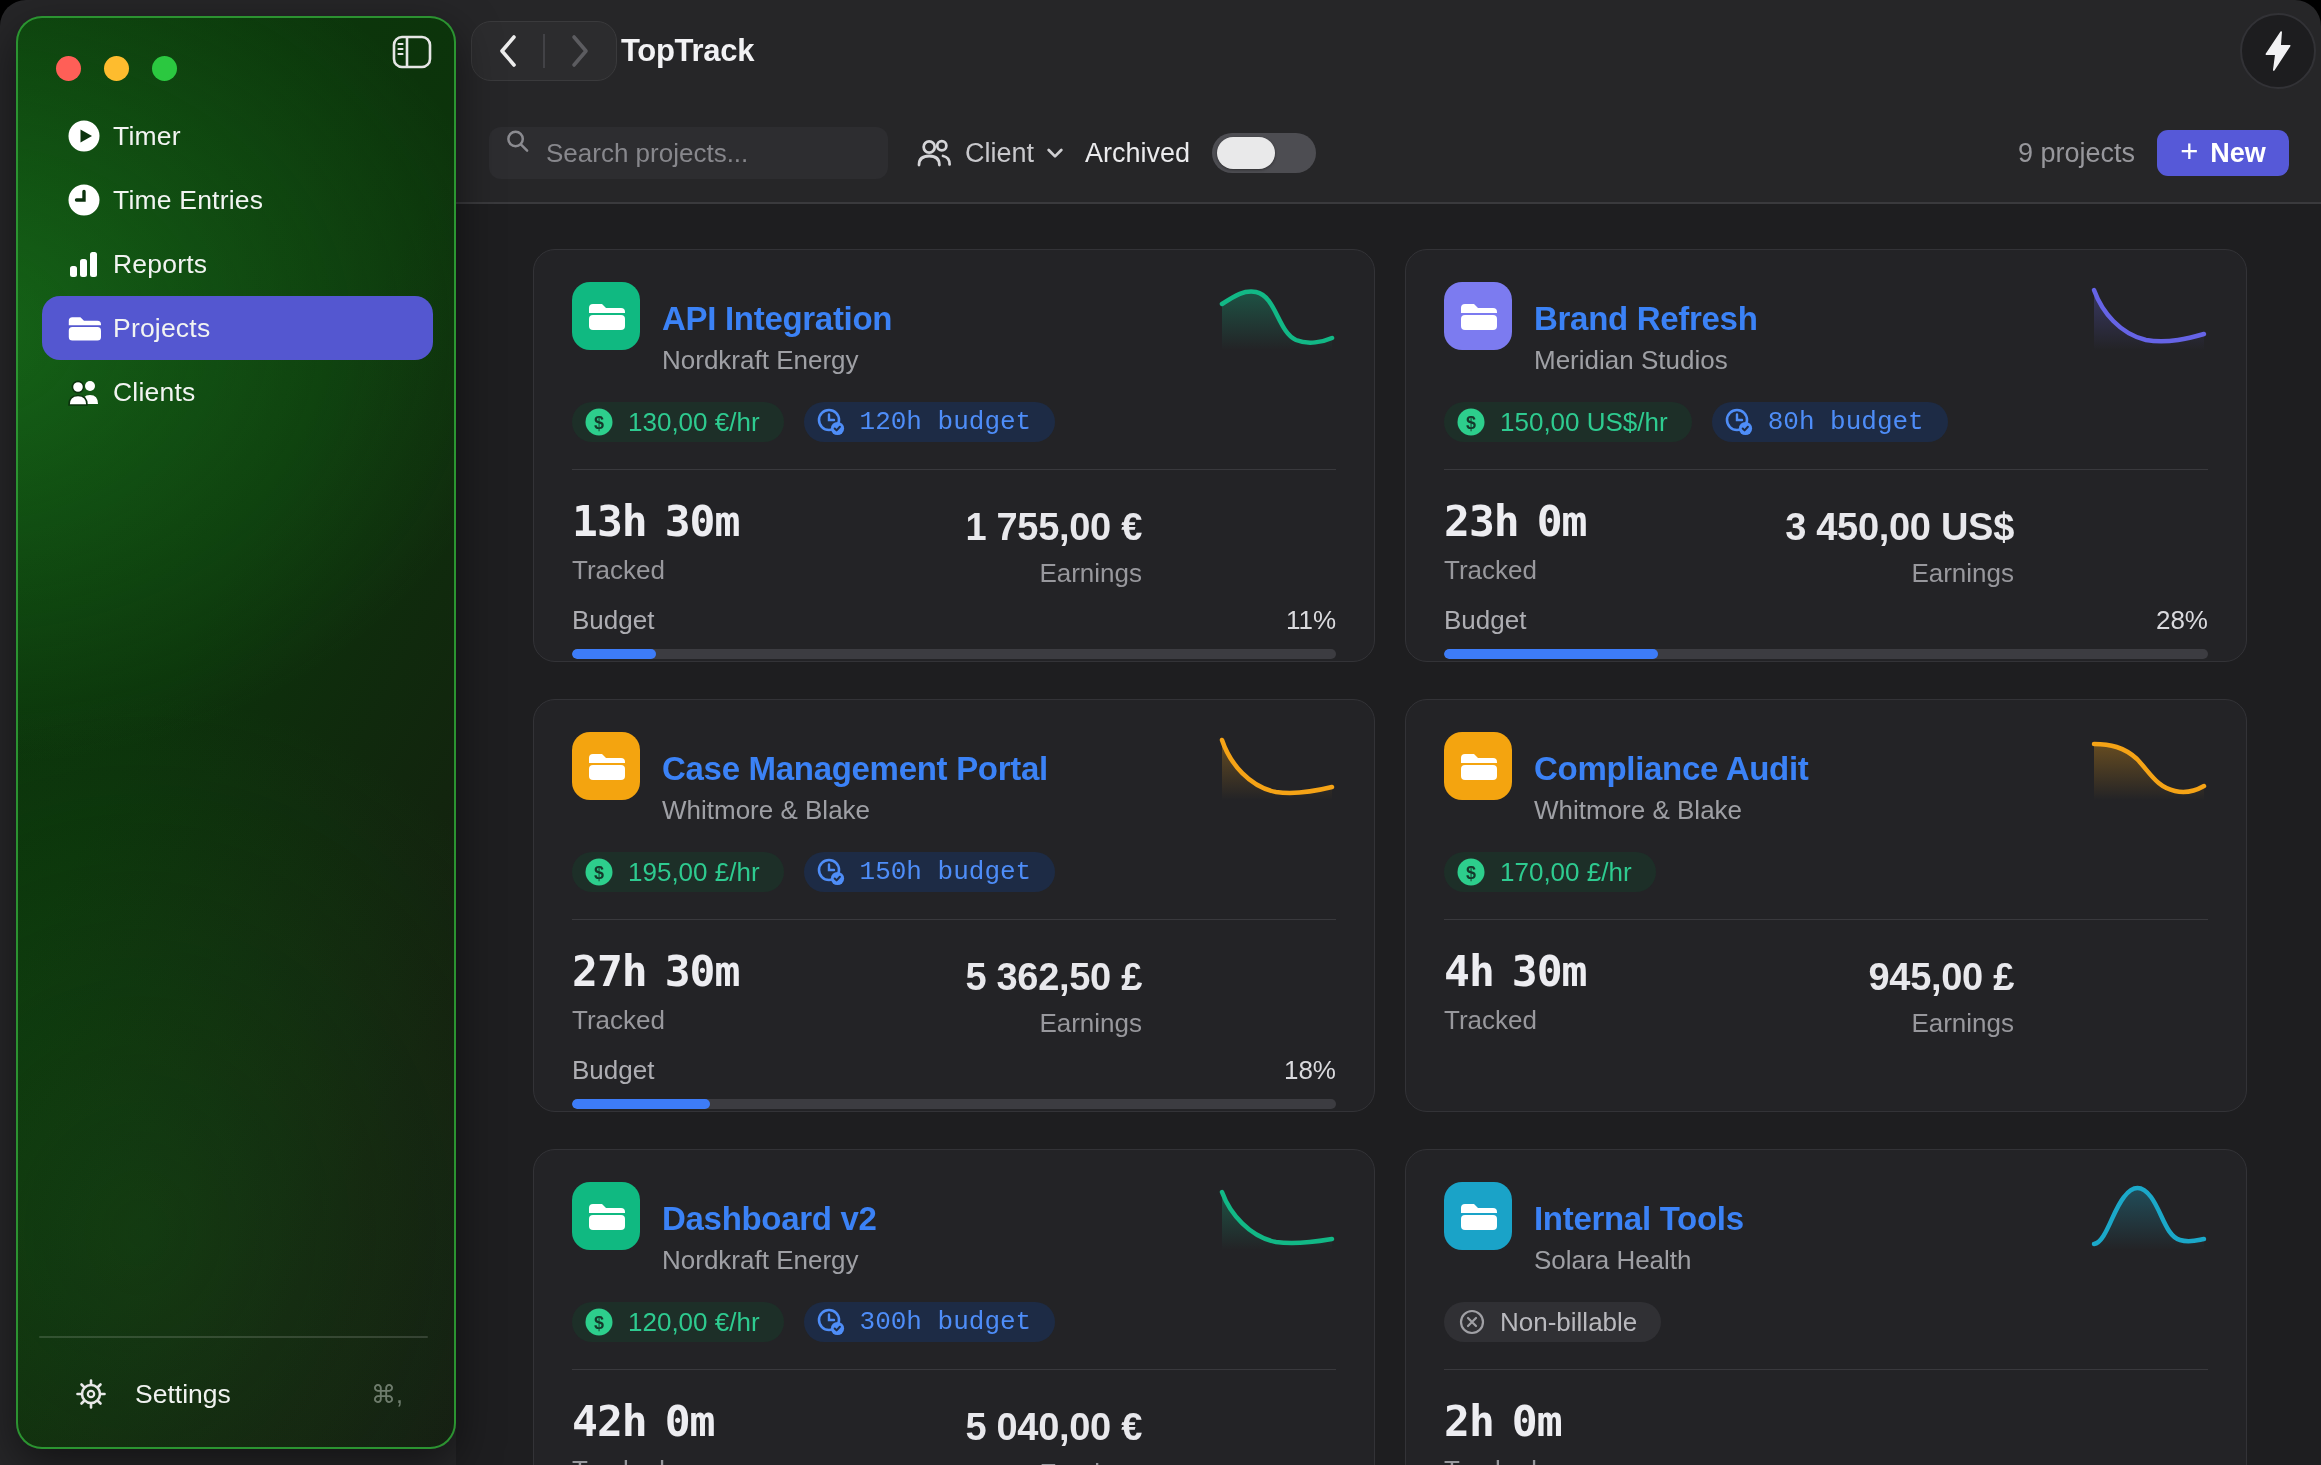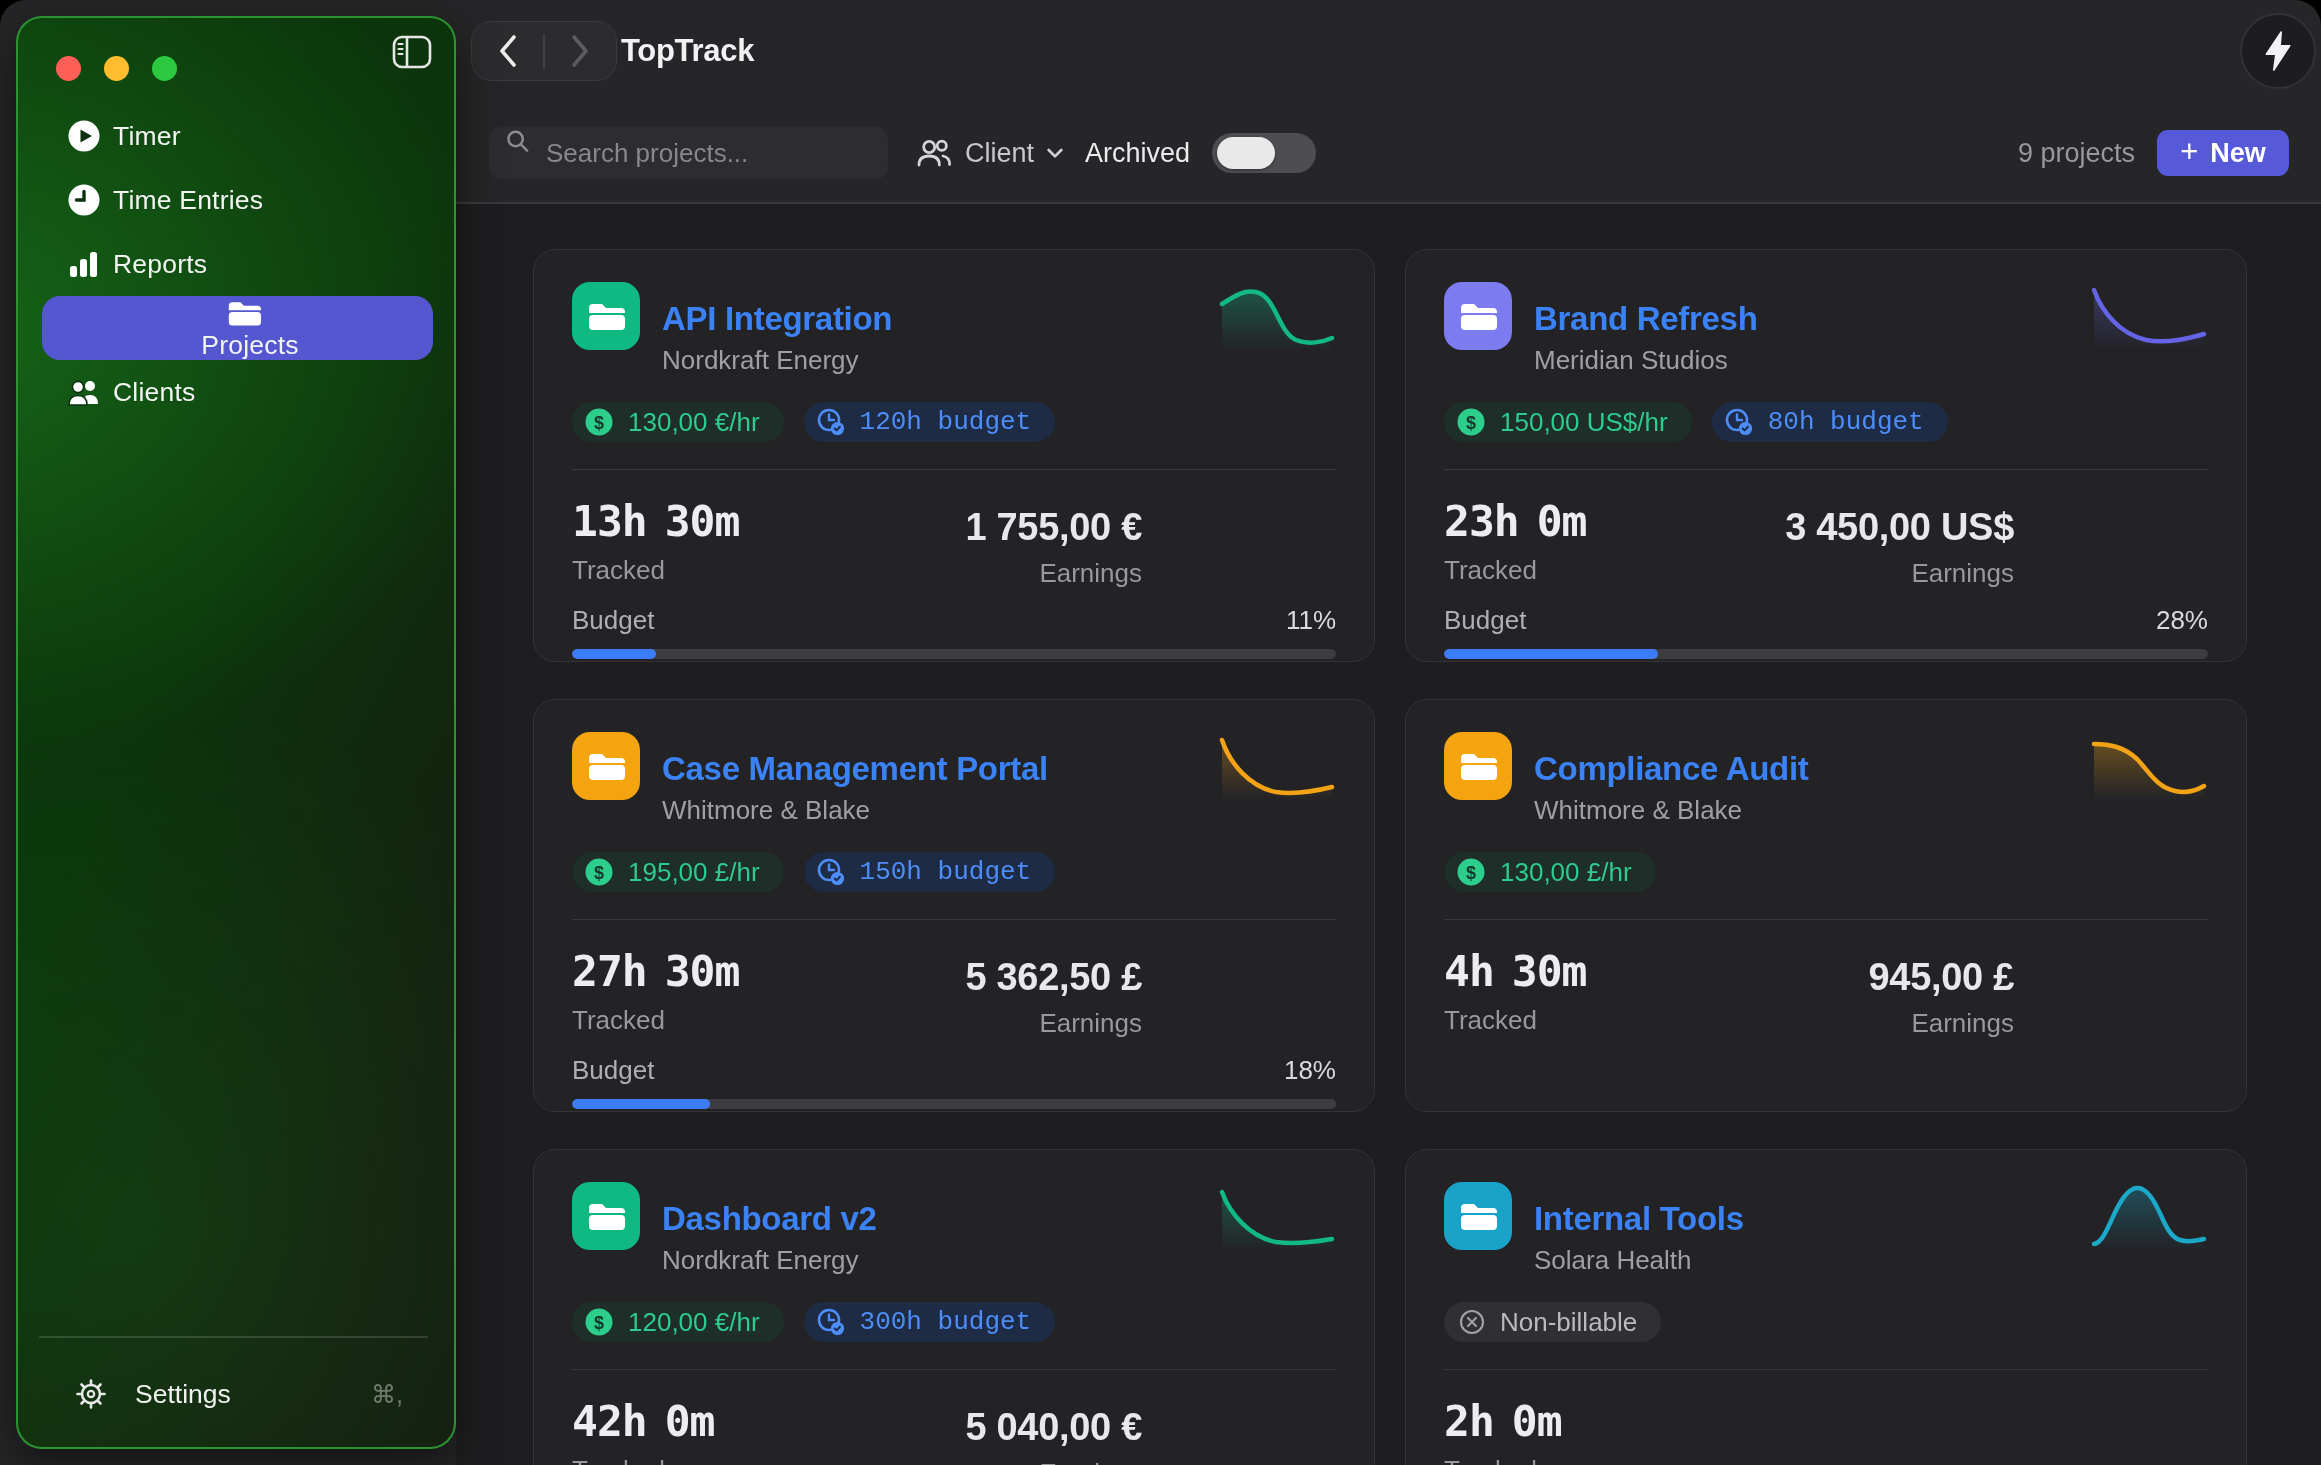--- a/index.html
+++ b/index.html
@@ -21,21 +21,21 @@
       linear-gradient(118deg,#0b3a0b 0%,#0c330b 42%,#14200f 80%,#151b12 100%);
     box-shadow:0 14px 44px rgba(0,0,0,.5);
   }
   .traffic{position:absolute;top:38px;left:38px;display:flex;gap:23px;}
   .dot{width:25px;height:25px;border-radius:50%;}
   .dot.red{background:#ff5f57;} .dot.yellow{background:#febc2e;} .dot.green{background:#2bc840;}
   .sb-toggle{position:absolute;top:17px;left:374px;width:40px;height:34px;display:flex;align-items:center;justify-content:center;cursor:pointer;}
   .nav{position:absolute;top:86px;left:24px;right:21px;}
   .nav-item{display:flex;align-items:center;height:64px;padding-left:25px;border-radius:18px;font-size:26.5px;font-weight:500;color:#f2f4f2;letter-spacing:.2px;cursor:pointer;}
   .nav-item .nicon{width:34px;height:34px;margin-right:12px;display:flex;align-items:center;justify-content:center;flex:0 0 auto;}
-  .nav-item.active{background:#5457d0;flex-direction:column;}
+  .nav-item.active{background:#5457d0;}
   .sb-divider{position:absolute;top:1318px;left:21px;right:26px;height:2px;background:rgba(255,255,255,.14);border-radius:1px;}
   .settings-row{position:absolute;top:1344px;left:24px;right:21px;height:64px;display:flex;align-items:center;padding-left:31px;font-size:26.5px;color:#f0f2f0;cursor:pointer;}
   .settings-row .nicon{width:36px;height:36px;margin-right:26px;display:flex;align-items:center;justify-content:center;}
   .shortcut{margin-left:auto;margin-right:30px;font-size:25px;color:rgba(235,245,235,.42);}
   
   .nav-pill{position:absolute;left:471px;top:21px;width:146px;height:60px;border-radius:20px;background:#2c2c2e;border:1.5px solid #3a3a3c;display:flex;align-items:center;}
   .nav-pill .half{flex:1;display:flex;align-items:center;justify-content:center;height:100%;cursor:pointer;}
   .nav-pill .sep{width:1.5px;height:34px;background:#424246;}
   .app-title{position:absolute;left:621px;top:33px;font-size:31px;font-weight:700;letter-spacing:-.3px;color:#f2f2f4;}
   .bolt-btn{position:absolute;left:2240px;top:13px;width:76px;height:76px;border-radius:50%;background:#1d1d1f;border:2px solid #323236;display:flex;align-items:center;justify-content:center;cursor:pointer;}
@@ -373,21 +373,21 @@
         <path fill="none" stroke-width="4.5" stroke-linecap="round" d="M4,12 C20,12 34,15 47,27 C61,42 67,55 85,59 C97,62 107,58 114,54" stroke="#f5a316"></path>
       </svg>
     </div>
 
     <div class="badges">
       <div class="badge rate">
         <svg width="30" height="30" viewBox="0 0 30 30">
                 <circle cx="15" cy="15" r="13.5" fill="#2dce8c"></circle>
                 <text x="15" y="21.5" text-anchor="middle" font-size="18" font-weight="700" font-family="Liberation Sans, sans-serif" fill="#14392b">$</text>
               </svg>
-        <span>130,00 £/hr</span>
+        <span>170,00 £/hr</span>
       </div>
 
     </div>
 
     <div class="card-divider"></div>
 
     <div class="stats">
       <div>
         <div class="tracked-vals">
           <span>4h</span>

